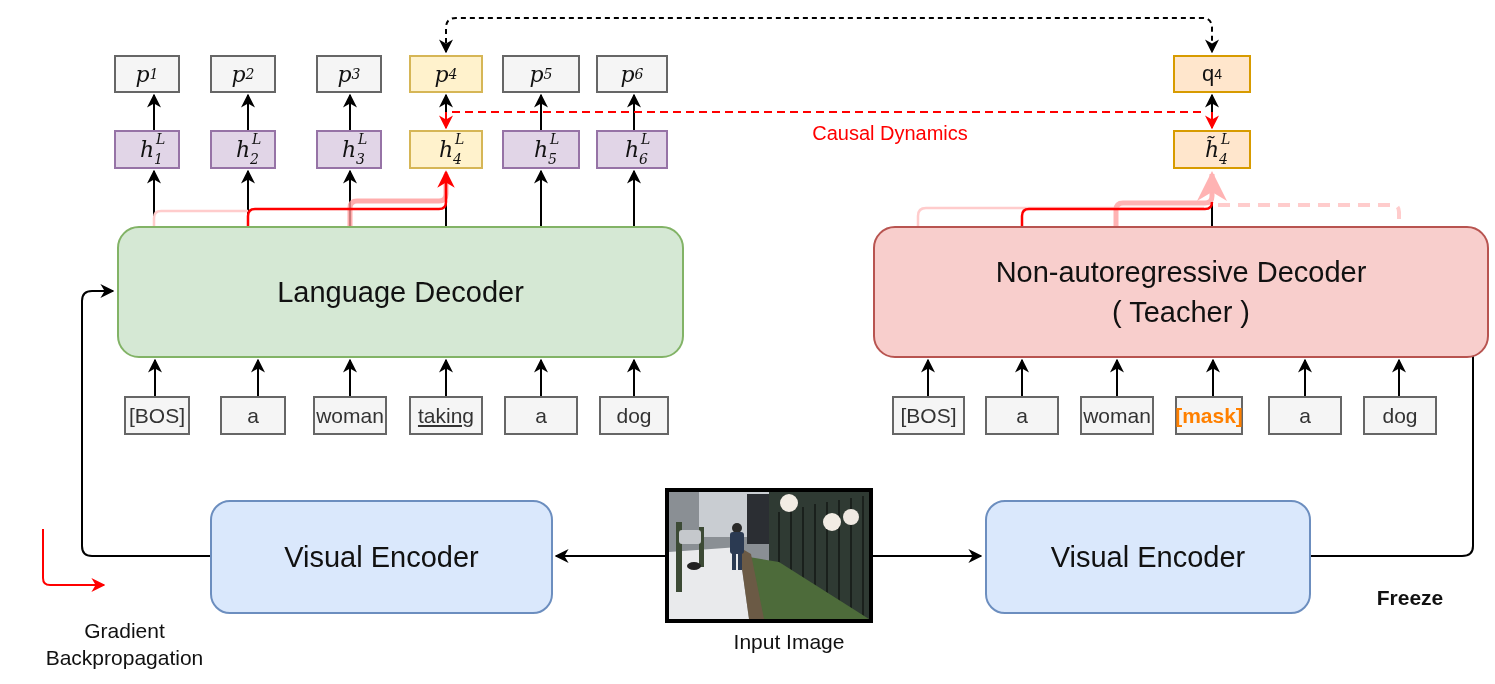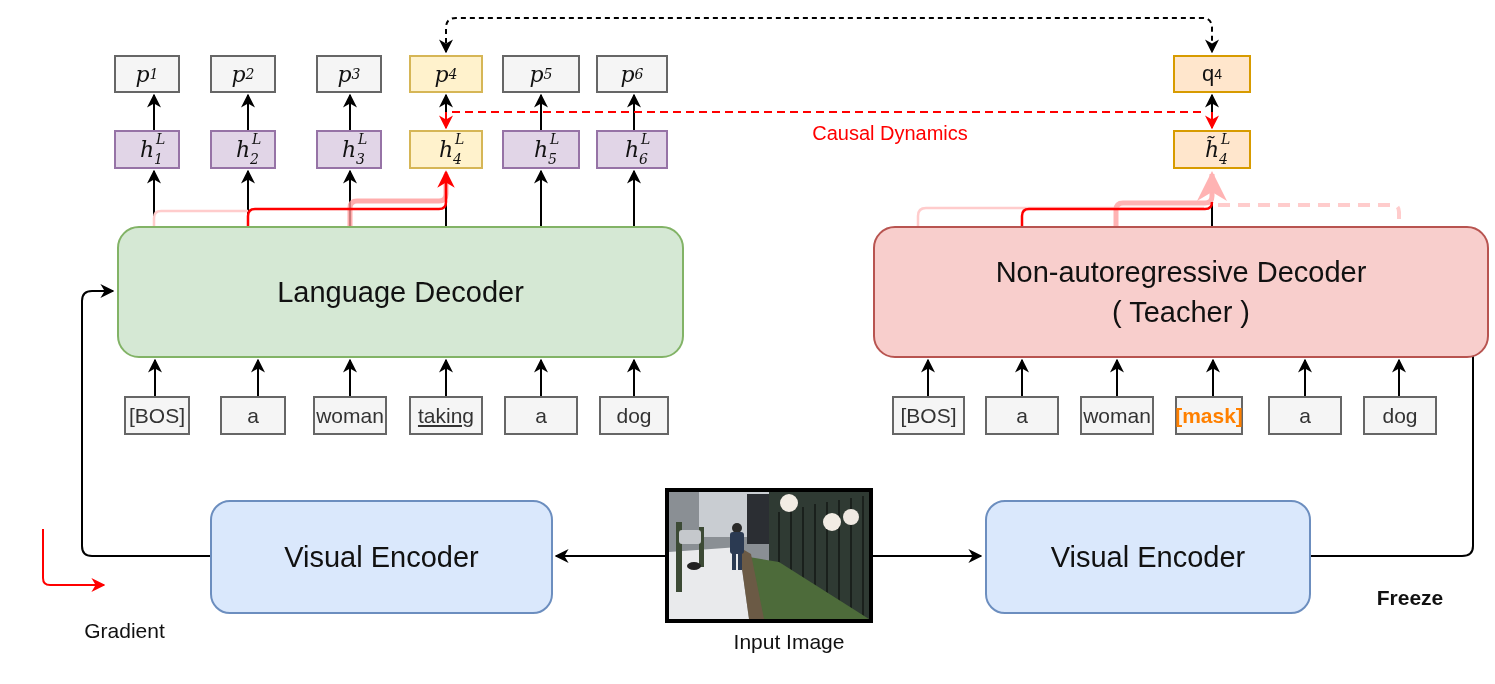--- a/index.html
+++ b/index.html
@@ -225,13 +225,14 @@
     <circle cx="163" cy="30" r="9" fill="#f2ece4"></circle>
     <circle cx="182" cy="25" r="8" fill="#efe9e2"></circle>
   </svg>
 </div>
 <div class="label" style="left:689px;top:628px;width:200px;">Input Image</div>
 
 <div class="label" style="left:1360px;top:584px;width:100px;font-weight:bold;">Freeze</div>
 
 <div class="label" style="left:0px;top:617px;width:185px;margin-left:32px;">
   <div>Gradient</div>
+  <div>Backpropagation</div>
 </div>
 
 </body></html>

